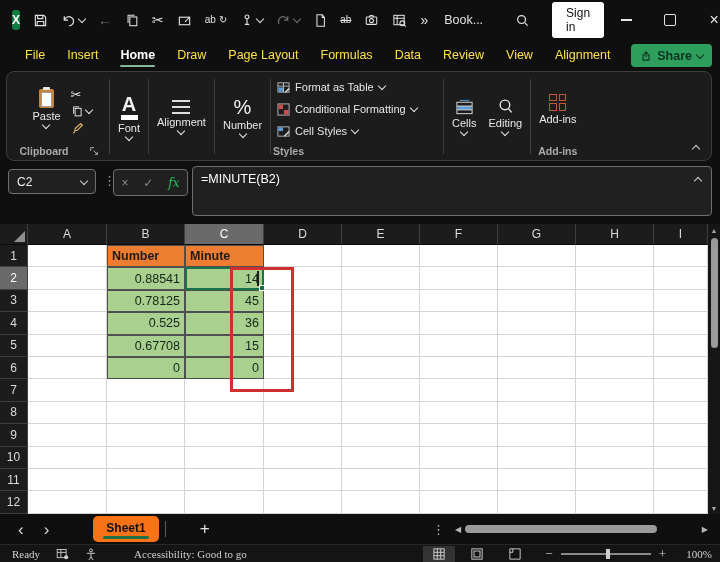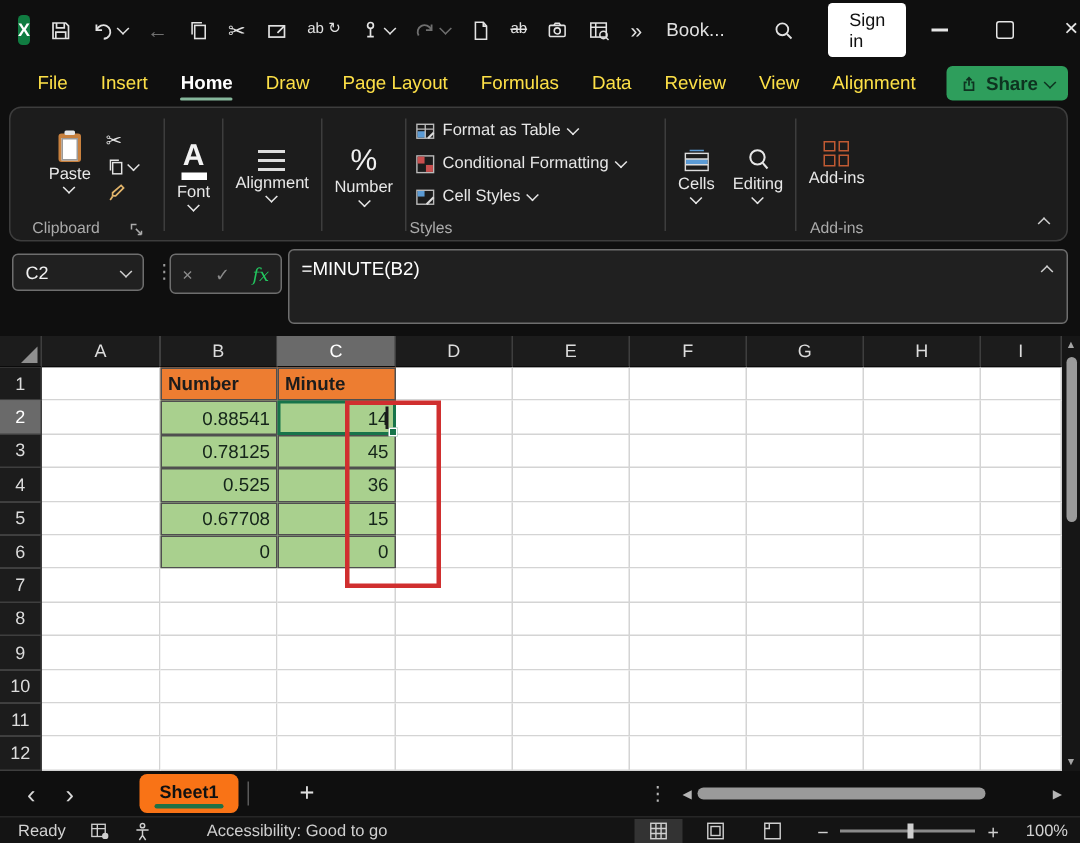--- a/index.html
+++ b/index.html
@@ -34,21 +34,21 @@
   .mtab.active{color:#fff;font-weight:bold;}
   .mtab.active::after{content:"";position:absolute;left:11px;right:11px;bottom:2px;height:2.5px;background:#86b79b;border-radius:2px;}
   .share{position:absolute;right:8px;top:4px;height:23px;background:#2E9E5C;color:#0e3320;border-radius:4px;
          display:flex;align-items:center;gap:5px;padding:0 9px;font-size:12.5px;font-weight:bold;}
 
   
   .ribbon{position:absolute;left:6px;top:71px;width:706px;height:90px;background:#1c1c1c;
           border:1px solid #3d3d3d;border-radius:8px;box-sizing:border-box;display:flex;align-items:stretch;padding:3px 4px 2px 4px;}
   .rgroup{display:flex;flex-direction:column;align-items:center;}
   .rgrow{flex:1;display:flex;align-items:center;justify-content:center;}
-  .rglabel{font-size:10.5px;color:#ababab;height:15px;display:flex;align-items:flex-end;gap:6px;}
+  .rglabel{font-size:10.5px;color:#ababab;height:15px;display:flex;align-items:center;gap:6px;font-weight:bold;}
   .rdiv{width:1px;background:#3d3d3d;margin:4px 2px;}
   .bigbtn{display:flex;flex-direction:column;align-items:center;gap:2px;padding:2px 6px;color:#e8e8e8;}
   .bigbtn .blabel{font-size:11px;}
   .clipgrp{width:96px;}
   .cliprow{display:flex;align-items:flex-start;gap:4px;}
   .clip{width:15px;height:19px;background:#c9813e;border-radius:2px;position:relative;margin-top:3px;}
   .clip::before{content:"";position:absolute;top:-2px;left:4px;width:7px;height:3px;background:#e8e8e8;border-radius:1px;}
   .clip::after{content:"";position:absolute;top:3px;left:2.5px;width:9px;height:13px;background:#fff;border:0.5px solid #9a9a9a;}
   .sicol{display:flex;flex-direction:column;gap:4px;margin-top:4px;}
   .sic{display:flex;align-items:center;gap:3px;color:#e3e3e3;font-size:13px;height:13px;}
@@ -111,21 +111,21 @@
   .stsep{width:1px;height:16px;background:#5a5a5a;margin-left:6px;}
   .addsheet{margin-left:34px;color:#e0e0e0;font-size:17px;}
   .sdots{position:absolute;left:432px;color:#b5b5b5;font-size:13px;}
   .hscroll{position:absolute;left:455px;right:12px;top:0;height:30px;display:flex;align-items:center;gap:4px;}
   .hscroll .arr{font-size:8px;color:#b5b5b5;}
   .htrack{flex:1;height:10px;display:flex;align-items:center;}
   .hthumb{width:192px;height:8px;background:#9a9a9a;border-radius:4px;}
 
   
   .statusbar{position:absolute;left:0;top:544px;width:720px;height:18px;background:#141414;border-top:1px solid #262626;
-             display:flex;align-items:center;font-size:11px;color:#d2d2d2;}
+             display:flex;align-items:center;font-size:11px;color:#d2d2d2;font-family:Liberation Serif, serif;}
   .st-ready{margin-left:12px;}
   .st-ic{margin-left:16px;color:#cfcfcf;display:flex;align-items:center;gap:32px;}
   .st-acc-label{margin-left:5px;}
   .st-right{position:absolute;right:8px;display:flex;align-items:center;gap:0;}
   .viewbtn{width:32px;height:17px;display:flex;align-items:center;justify-content:center;color:#cfcfcf;}
   .viewbtn.active{background:#333;}
   .zoomminus{margin-left:14px;font-size:13px;color:#cfcfcf;}
   .ztrack{width:90px;height:2px;background:#8a8a8a;margin:0 8px;position:relative;}
   .zthumb{position:absolute;left:50%;top:-4px;width:4px;height:10px;background:#cfcfcf;}
   .zoomplus{font-size:13px;color:#cfcfcf;}

